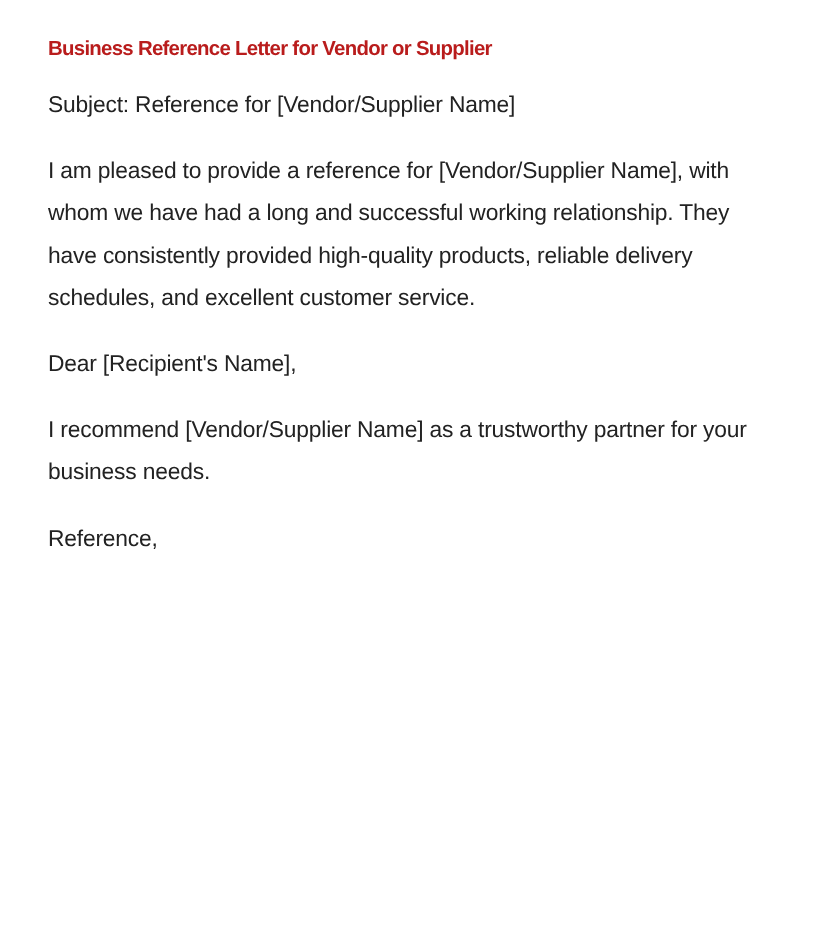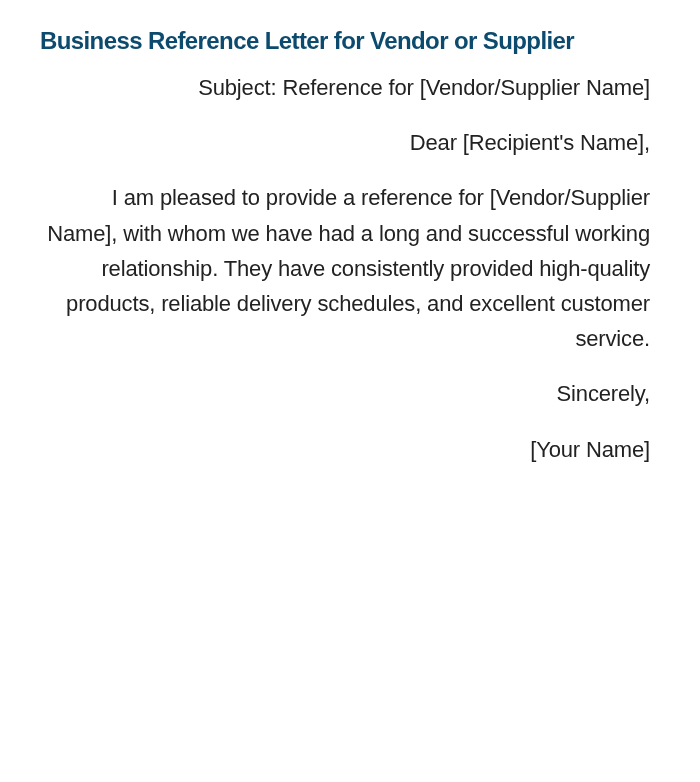--- a/index.html
+++ b/index.html
@@ -17,39 +17,38 @@
     }
     .page {
       position: absolute;
       left: 40px;
       top: 24px;
       width: 610px;
     }
     .title {
       font-family: "Liberation Sans", sans-serif;
       font-weight: bold;
-      font-size: 24px;
-      color: #0c4a6e;
+      font-size: 17px;
+      color: #b91c1c;
       letter-spacing: -0.6px;
       margin: 0 0 12px 0;
       line-height: 34px;
       white-space: nowrap;
     }
     .para {
-      font-size: 22px;
+      font-size: 19px;
       line-height: 35.2px;
       margin: 0 0 20px 0;
       letter-spacing: -0.15px;
-      text-align: right;
     }
     .subject { margin-bottom: 20px; }
   </style>
 </head>
 <body>
 
 <div class="page">
   <h1 class="title">Business Reference Letter for Vendor or Supplier</h1>
   <p class="para subject">Subject: Reference for [Vendor/Supplier Name]</p>
+  <p class="para">I am pleased to provide a reference for [Vendor/Supplier Name], with whom we have had a long and successful working relationship. They have consistently provided high-quality products, reliable delivery schedules, and excellent customer service.</p>
   <p class="para">Dear [Recipient's Name],</p>
-  <p class="para">I am pleased to provide a reference for [Vendor/Supplier Name], with whom we have had a long and successful working relationship. They have consistently provided high-quality products, reliable delivery schedules, and excellent customer service.</p>
-  <p class="para">Sincerely,</p>
-  <p class="para">[Your Name]</p>
+  <p class="para">I recommend [Vendor/Supplier Name] as a trustworthy partner for your business needs.</p>
+  <p class="para">Reference,</p>
 </div>
 
 </body></html>

